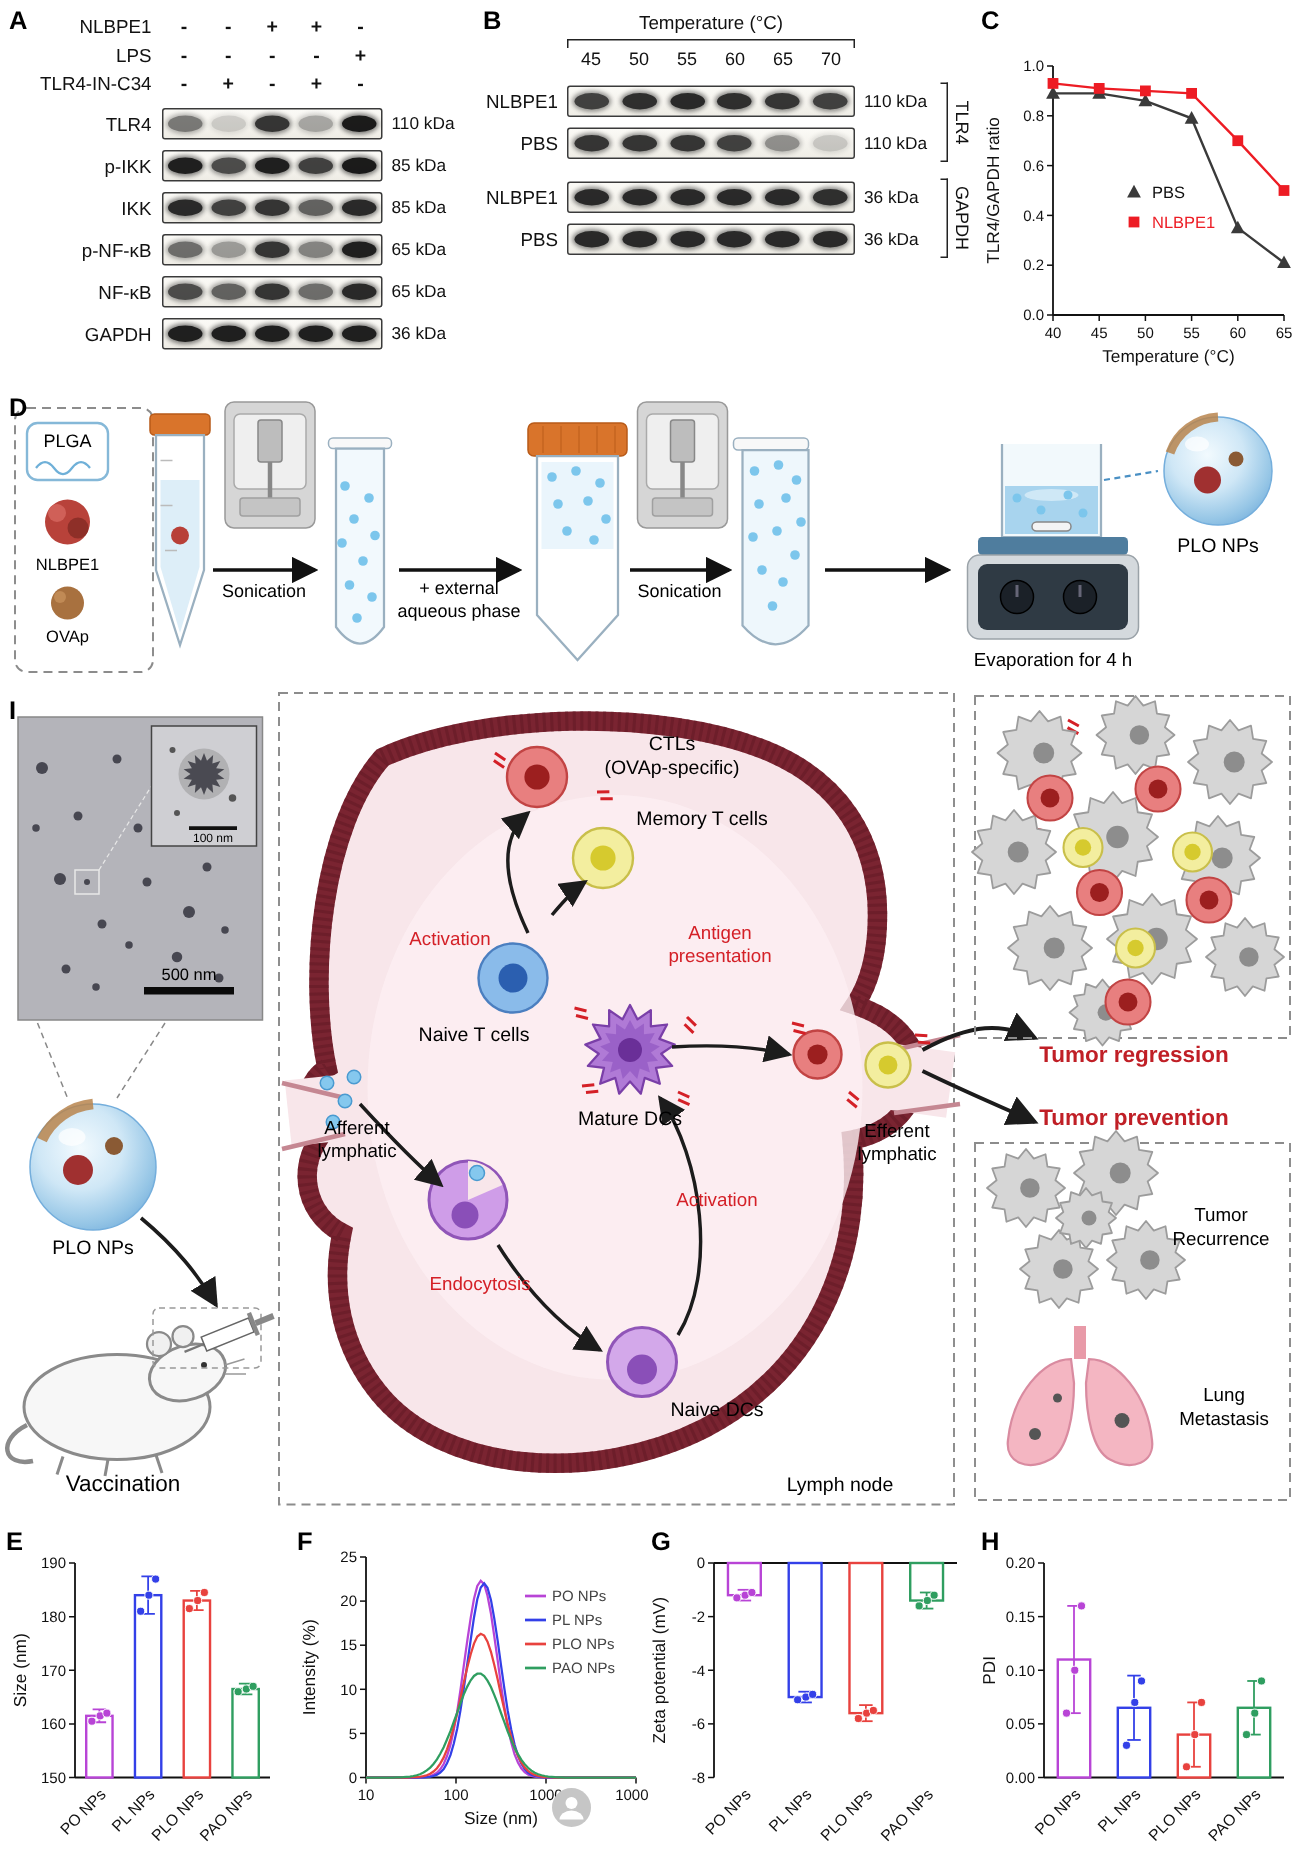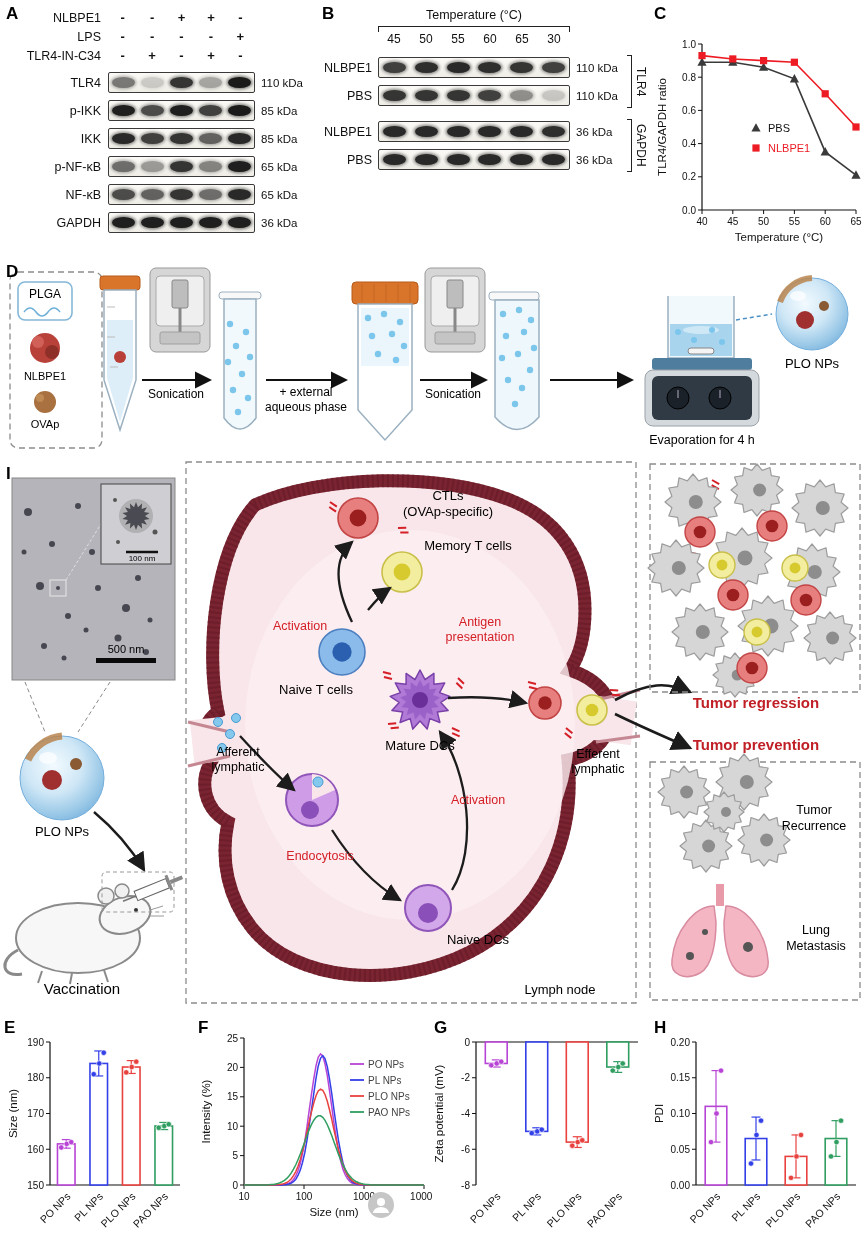--- a/index.html
+++ b/index.html
@@ -217,21 +217,21 @@
   <section class="abs" id="panelB" style="left:320px;top:8px;width:344px;">
     <div class="b-header">
       <div class="b-temp">Temperature (°C)</div>
       <div class="b-bracket"></div>
       <div class="b-temps" id="B-temps">
           <span>45</span>
           <span>50</span>
           <span>55</span>
           <span>60</span>
           <span>65</span>
-          <span>30</span>
+          <span>70</span>
         </div>
     </div>
     <div id="B-blots">
         <div class="blot-row">
           <span class="blot-name">NLBPE1</span>
           <div class="strip">
             <span class="lane">
               <b class="band" style="opacity: 0.8;"></b>
             </span>
             <span class="lane">

